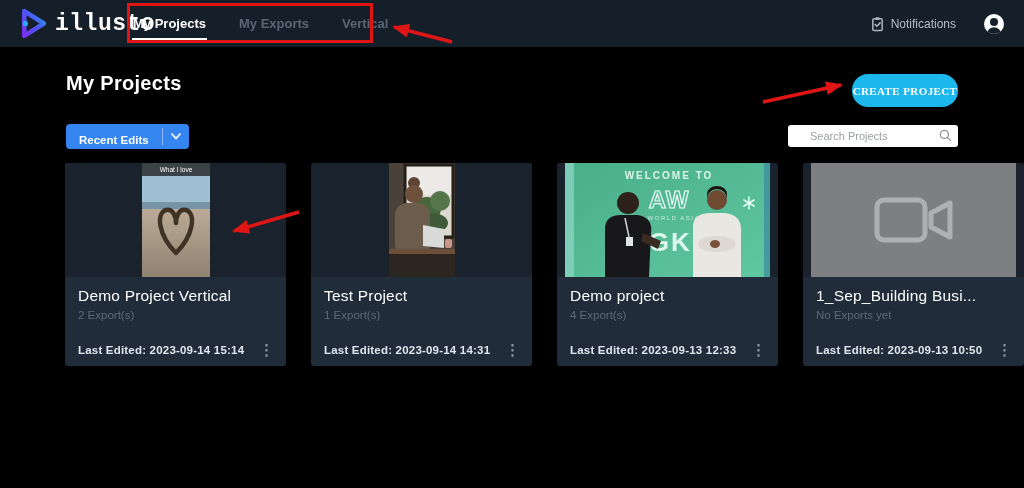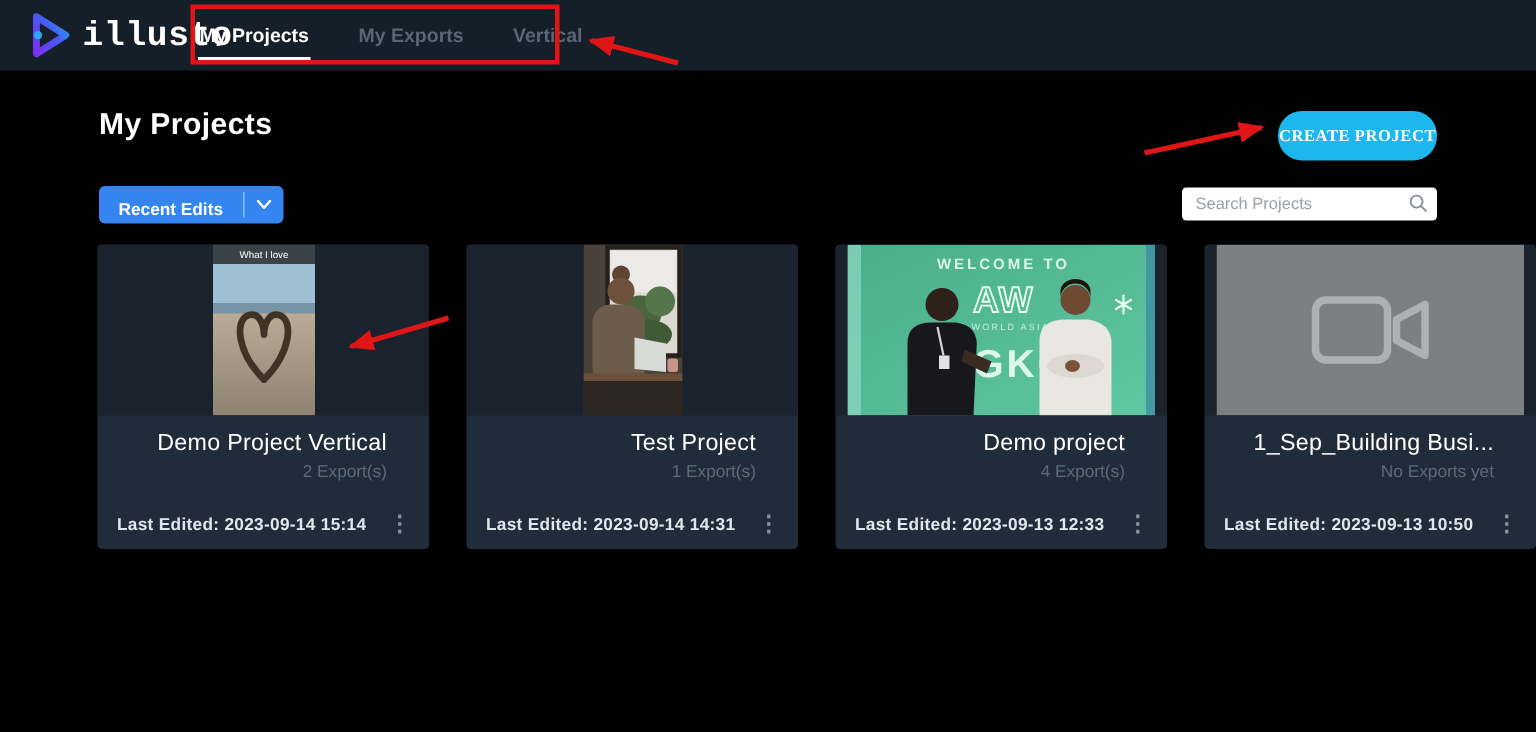--- a/index.html
+++ b/index.html
@@ -40,32 +40,32 @@
     font-weight:700; letter-spacing:0.4px; font-family:Liberation Serif, serif; cursor:pointer; }
 
   .filter-btn { position:absolute; left:66px; top:124px; height:25px; display:inline-flex;
     align-items:stretch; background:#3585f0; border-radius:4px; color:#fff; cursor:pointer; }
   .filter-label { display:flex; align-items:center; padding:16px 13px; font-size:11.5px; font-weight:700; }
   .filter-divider { width:1px; background:rgba(255,255,255,0.45); margin:4px 0; }
   .filter-caret { display:flex; align-items:center; justify-content:center; width:26px; }
 
   .search-box { position:absolute; left:788px; top:125px; width:170px; height:22px; }
   .search-box input { width:100%; height:100%; border:none; border-radius:3px; background:#fff;
-    padding:0 24px 0 9px; font-size:11px; font-family:"Liberation Sans", sans-serif; color:#333; outline:none; }
+    padding:0 24px 0 22px; font-size:11px; font-family:"Liberation Sans", sans-serif; color:#333; outline:none; }
   .search-box input::placeholder { color:#9aa0a6; }
   .search-icon { position:absolute; right:6px; top:4px; }
 
   
   .cards { position:absolute; left:65px; top:163px; display:flex; gap:25px; }
   .card { width:221px; height:203px; background:#202c39; border-radius:3px; overflow:hidden;
     position:relative; cursor:pointer; }
   .thumb-area { height:114px; background:#19222d; display:flex; align-items:flex-start;
     justify-content:center; overflow:hidden; }
   .thumb-area svg { display:block; }
-  .card-info { position:relative; height:89px; padding:10px 28px 0 13px;text-align:right; }
+  .card-info { position:relative; height:89px; padding:10px 12px 0 13px; }
   .card-title { color:#fff; font-size:15.5px; font-weight:500; white-space:nowrap;
     overflow:hidden; text-overflow:ellipsis; letter-spacing:0.2px; }
   .card-exports { color:#5d6a77; font-size:11.5px; margin-top:4px; }
   .card-footer { position:absolute; left:13px; right:6px; bottom:9px;
     display:flex; align-items:center; justify-content:space-between; }
   .card-edited { color:#dfe6ec; font-size:11.5px; font-weight:700; letter-spacing:0.2px; }
   .kebab { color:#8a95a1; font-size:15px; font-weight:700; padding:0 6px; cursor:pointer; line-height:14px; }
 </style>
 </head>
 <body>
@@ -87,20 +87,42 @@
       </svg>
       <span class="logo-word">illusto</span>
     </div>
 
     <nav class="nav-tabs">
       <div class="nav-tab active">My Projects</div>
       <div class="nav-tab">My Exports</div>
       <div class="nav-tab">Vertical</div>
     </nav>
 
+    <div class="nav-right">
+      <div class="notif">
+        <svg width="15" height="16" viewBox="0 0 16 16">
+          <rect x="3" y="2.5" width="10" height="12.5" rx="1.5" fill="none" stroke="#aeb6bf" stroke-width="1.6"></rect>
+          <rect x="5.8" y="0.8" width="4.4" height="3" rx="1" fill="#aeb6bf"></rect>
+          <polyline points="5.4,8.6 7.3,10.5 10.8,6.8" fill="none" stroke="#aeb6bf" stroke-width="1.6" stroke-linecap="round" stroke-linejoin="round"></polyline>
+        </svg>
+        <span>Notifications</span>
+      </div>
+      <svg width="24" height="24" viewBox="0 0 36 36">
+        <defs>
+            <clipPath id="avclip">
+              <circle cx="18" cy="18" r="15"></circle>
+            </clipPath>
+          </defs>
+        <circle cx="18" cy="18" r="15" fill="#fff"></circle>
+        <g clip-path="url(#avclip)">
+          <circle cx="18" cy="15" r="6" fill="#151f2a"></circle>
+          <ellipse cx="18" cy="31" rx="10" ry="8" fill="#151f2a"></ellipse>
+        </g>
+      </svg>
+    </div>
   </header>
 
   <h1 class="page-title">My Projects</h1>
 
   <button class="create-btn">CREATE PROJECT</button>
 
   <div class="filter-btn">
     <span class="filter-label">Recent Edits</span>
     <span class="filter-divider"></span>
     <span class="filter-caret">

